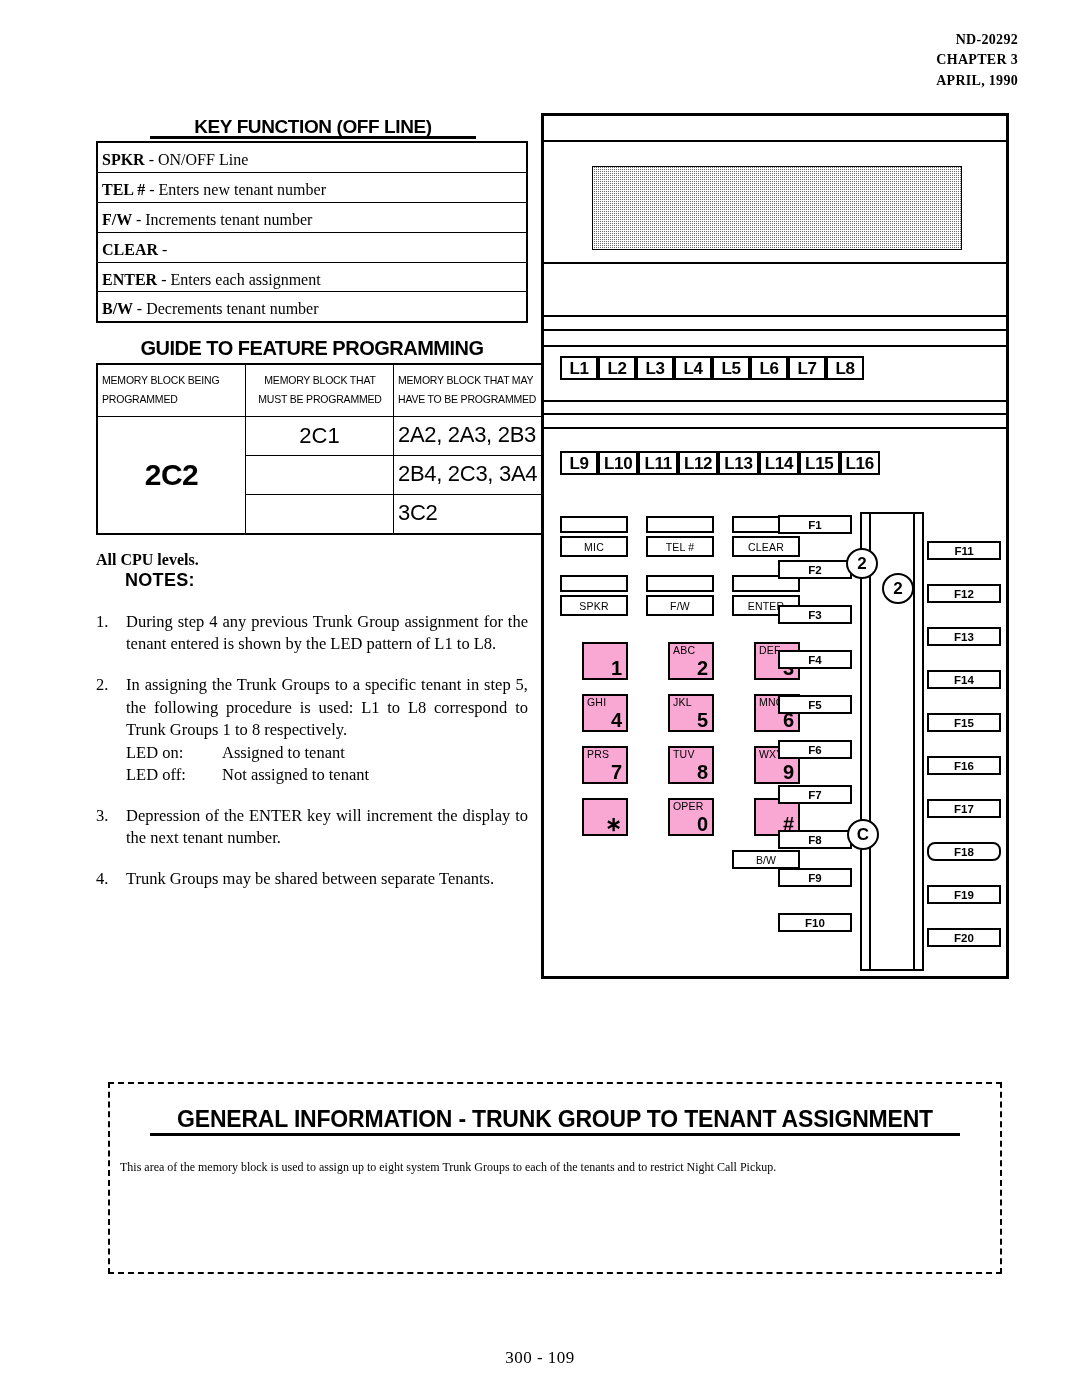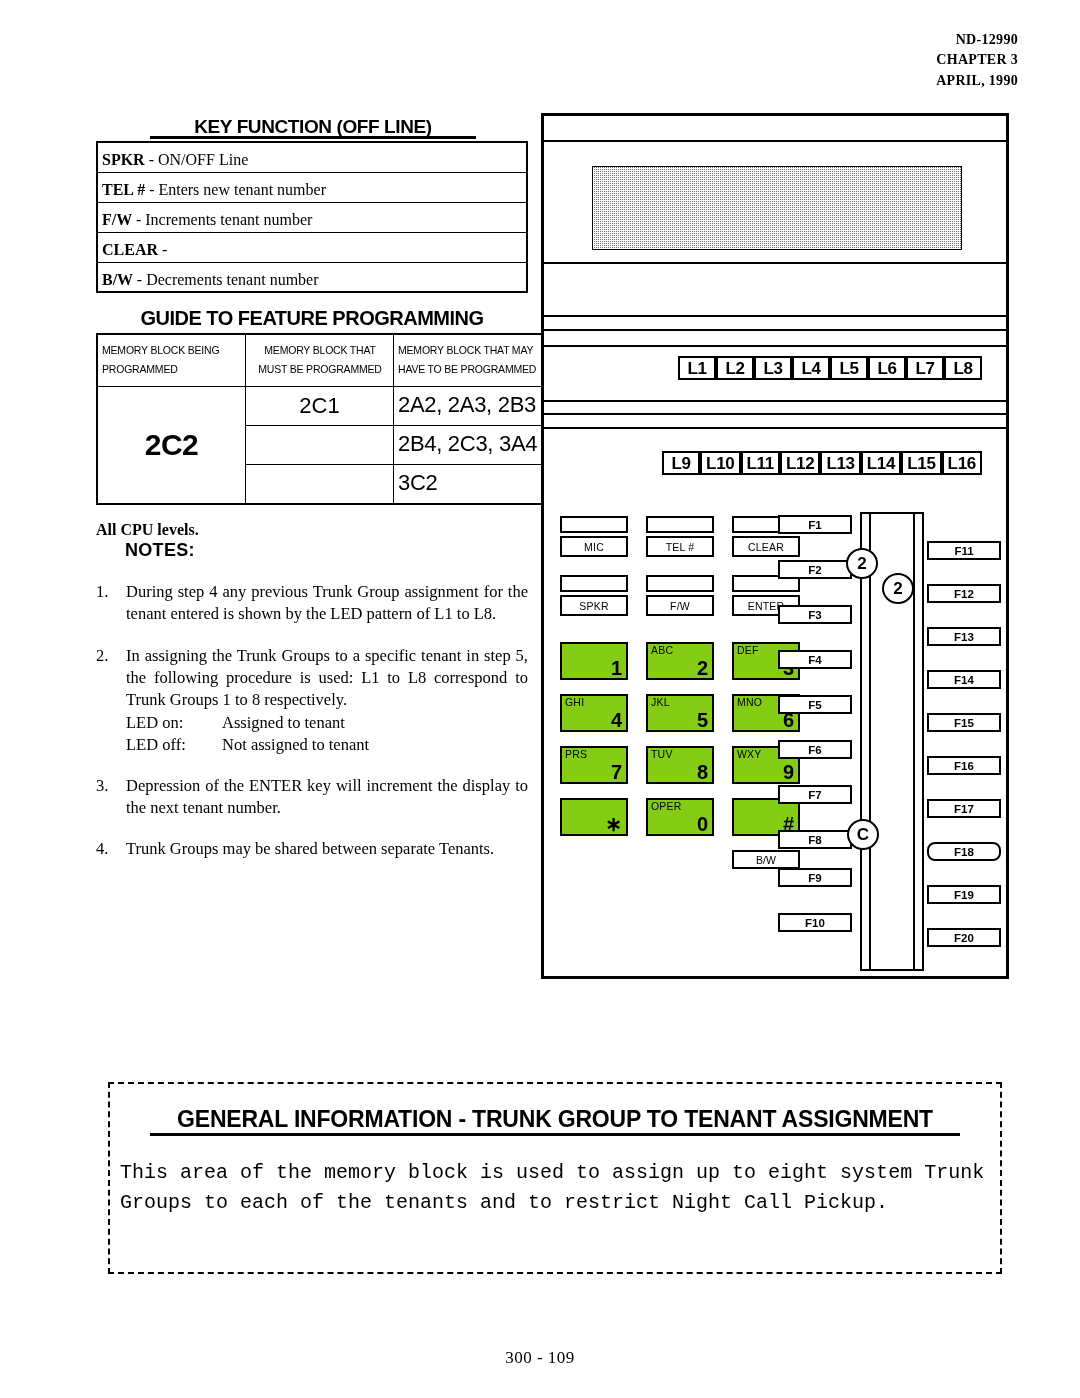--- a/index.html
+++ b/index.html
@@ -154,21 +154,21 @@
     left:48px;top:50px;
     width:368px;height:82px;
     border:1.5px solid #000;
     background-color:#6e6e6e;
     background-image:
       repeating-linear-gradient(0deg,  rgba(255,255,255,.95) 0 1px, rgba(0,0,0,0) 1px 2px),
       repeating-linear-gradient(90deg, rgba(255,255,255,.95) 0 1px, rgba(0,0,0,0) 1px 2px);
     background-size:2px 2px;
   }
 
-  .lrow{position:absolute;left:0;right:8px;display:flex;justify-content:flex-end;padding:0 16px;box-sizing:border-box;}
+  .lrow{position:absolute;left:0;right:0;display:flex;justify-content:flex-start;padding:0 16px;box-sizing:border-box;}
   .lkey{
     border:2.5px solid #000;
     font-family:"Liberation Sans",sans-serif;
     font-weight:bold;
     font-size:17px;
     letter-spacing:-.3px;
     text-align:center;
     line-height:22px;
     height:24px;
     min-width:38px;
@@ -185,21 +185,21 @@
     height:17px;border:2px solid #000;background:#fff;margin-bottom:3px;box-sizing:border-box;
   }
   .fn-key{
     height:21px;border:2px solid #000;background:#fff;
     font-family:"Liberation Sans",sans-serif;
     font-size:10.5px;letter-spacing:.2px;
     text-align:center;line-height:18px;
     box-sizing:border-box;
   }
   .num-key{
-    position:relative;height:38px;border:2px solid #000;background:#84cc16;box-sizing:border-box;
+    position:relative;height:38px;border:2px solid #000;background:#f9a8d4;box-sizing:border-box;margin-left:22px;
   }
   .num-letters{
     position:absolute;left:3px;top:0px;
     font-family:"Liberation Sans",sans-serif;
     font-size:10.5px;letter-spacing:.2px;
   }
   .num-digit{
     position:absolute;right:4px;bottom:-1px;
     font-family:"Liberation Sans",sans-serif;
     font-weight:bold;font-size:20px;line-height:22px;
@@ -254,61 +254,64 @@
     letter-spacing:-.2px;
     margin:22px 18px 0 18px;
     padding-bottom:3px;
     position:relative;
     white-space:nowrap;
   }
   .ginfo-title::after{
     content:"";position:absolute;left:22px;right:22px;bottom:0;height:3px;background:#000;
   }
   .ginfo-body{
-    font-family:Liberation Mono, monospace;
-    font-size:20px;
+    font-family:Liberation Serif, serif;
+    font-size:12px;
     line-height:1.5;
     margin:22px 14px 0 10px;
   }
 
   .footer{
     position:absolute;left:0;right:0;top:1348px;
     text-align:center;
     font-family:"Liberation Serif",serif;
     font-size:17px;
     letter-spacing:.5px;
   }
 </style>
 </head>
 <body>
 
 <div class="page">
 
   <div class="doc-header">
-    <div>ND-12990</div>
+    <div>ND-20292</div>
     <div>CHAPTER 3</div>
     <div>APRIL, 1990</div>
   </div>
 
   <div class="left-col">
 
     <div class="kf-title">KEY FUNCTION (OFF LINE)</div>
     <table class="kf-table">
       <tbody id="kf-body">
           <tr>
             <td><span class="kf-key">SPKR </span><span>- ON/OFF Line</span></td>
           </tr>
           <tr>
             <td><span class="kf-key">TEL # </span><span>-  Enters new tenant number</span></td>
           </tr>
           <tr>
             <td><span class="kf-key">F/W </span><span>-  Increments tenant number</span></td>
           </tr>
           <tr>
             <td><span class="kf-key">CLEAR </span><span>-</span></td>
+          </tr>
+          <tr>
+            <td><span class="kf-key">ENTER </span><span>-   Enters each assignment</span></td>
           </tr>
           <tr>
             <td><span class="kf-key">B/W </span><span>- Decrements tenant number</span></td>
           </tr>
         </tbody>
     </table>
 
     <div class="gfp-title">GUIDE TO FEATURE PROGRAMMING</div>
     <table class="mb-table">
       <tbody>

